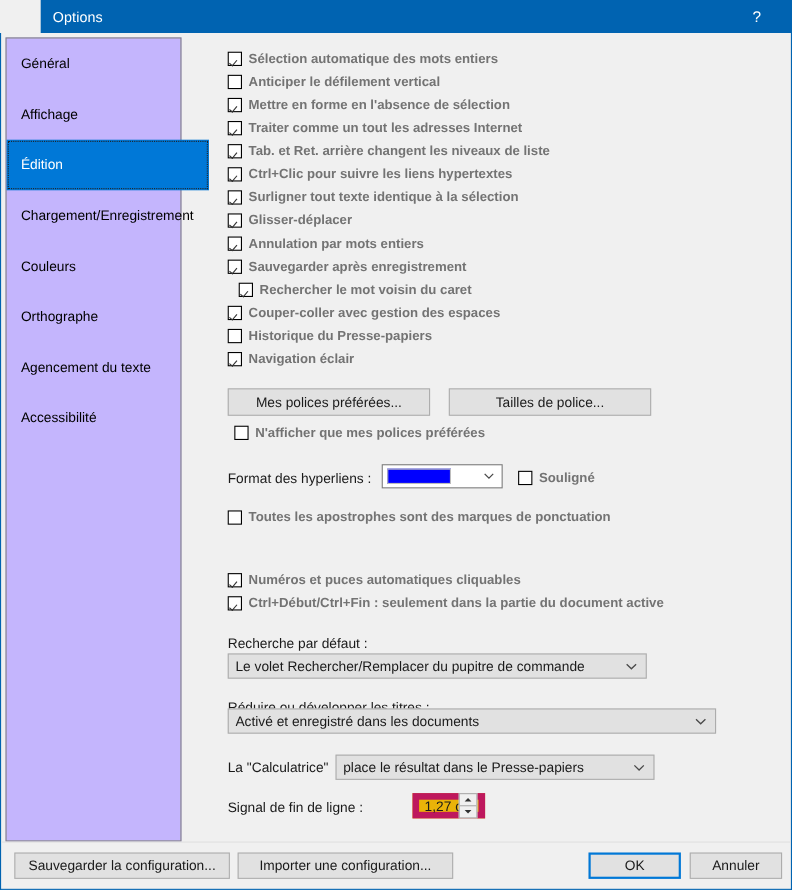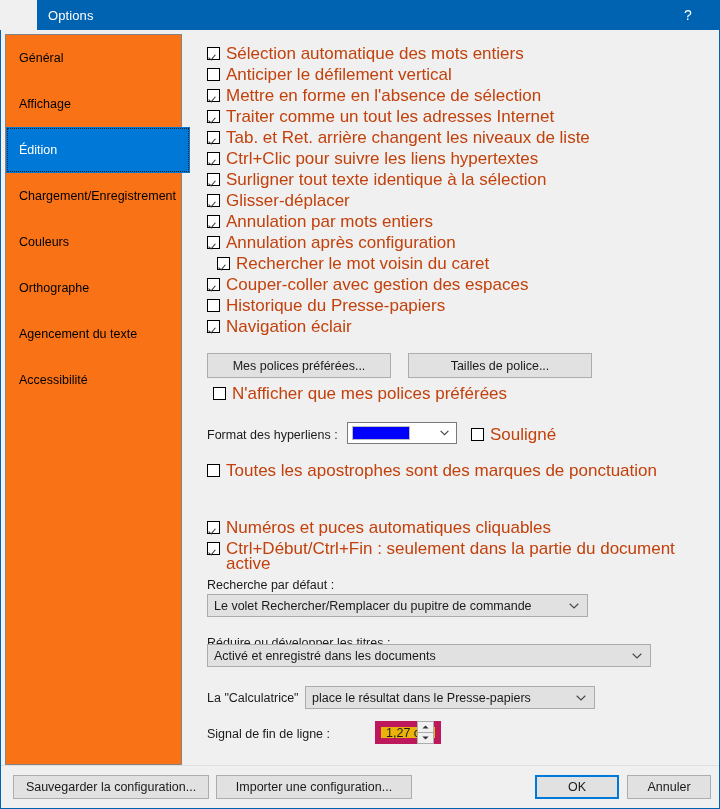--- a/index.html
+++ b/index.html
@@ -51,22 +51,22 @@
     width: 720px; height: 779px;
     background: #f0f0f0;
     border: 1px solid #0063b1;
     border-top: none;
   }
 
   
   #sidebar {
     position: absolute;
     left: 4px; top: 4px;
-    width: 177px; height: 731px;
-    background: #f97316;
+    width: 160px; height: 731px;
+    background: #c4b5fd;
     border: 1px solid #848484;
     text-align: center;
   }
   .side-item {
     position: absolute;
     left: 0;
     width: 184px;
     height: 46px;
     display: flex;
     align-items: center;
@@ -108,24 +108,25 @@
     content: "";
     position: absolute;
     left: 2px; top: 5px;
     width: 3px; height: 6px;
     border-right: 1.6px solid #333333;
     border-bottom: 1.6px solid #333333;
     transform: rotate(40deg);
   }
   .cblabel {
     margin-left: 6px;
-    font-size: 17px;
+    font-size: 12px;
     line-height: 15px;
-    color: #c2410c;
+    color: #737373;
     white-space: pre-line;
+    font-weight: bold;
   }
 
   
   .pbtn {
     position: absolute;
     background: #e1e1e1;
     border: 1px solid #adadad;
     font-family: "Liberation Sans", sans-serif;
     font-size: 12.5px;
     color: #1a1a1a;
@@ -309,21 +310,21 @@
     <div class="cbrow" style="left:10px; top:163px">
       <span class="cbox checked"></span>
       <span class="cblabel">Glisser-déplacer</span>
     </div>
     <div class="cbrow" style="left:10px; top:184px">
       <span class="cbox checked"></span>
       <span class="cblabel">Annulation par mots entiers</span>
     </div>
     <div class="cbrow" style="left:10px; top:205px">
       <span class="cbox checked"></span>
-      <span class="cblabel">Annulation après configuration</span>
+      <span class="cblabel">Sauvegarder après enregistrement</span>
     </div>
     <div class="cbrow" style="left:20px; top:226px">
       <span class="cbox checked"></span>
       <span class="cblabel">Rechercher le mot voisin du caret</span>
     </div>
     <div class="cbrow" style="left:10px; top:247px">
       <span class="cbox checked"></span>
       <span class="cblabel">Couper-coller avec gestion des espaces</span>
     </div>
     <div class="cbrow" style="left:10px; top:268px">

